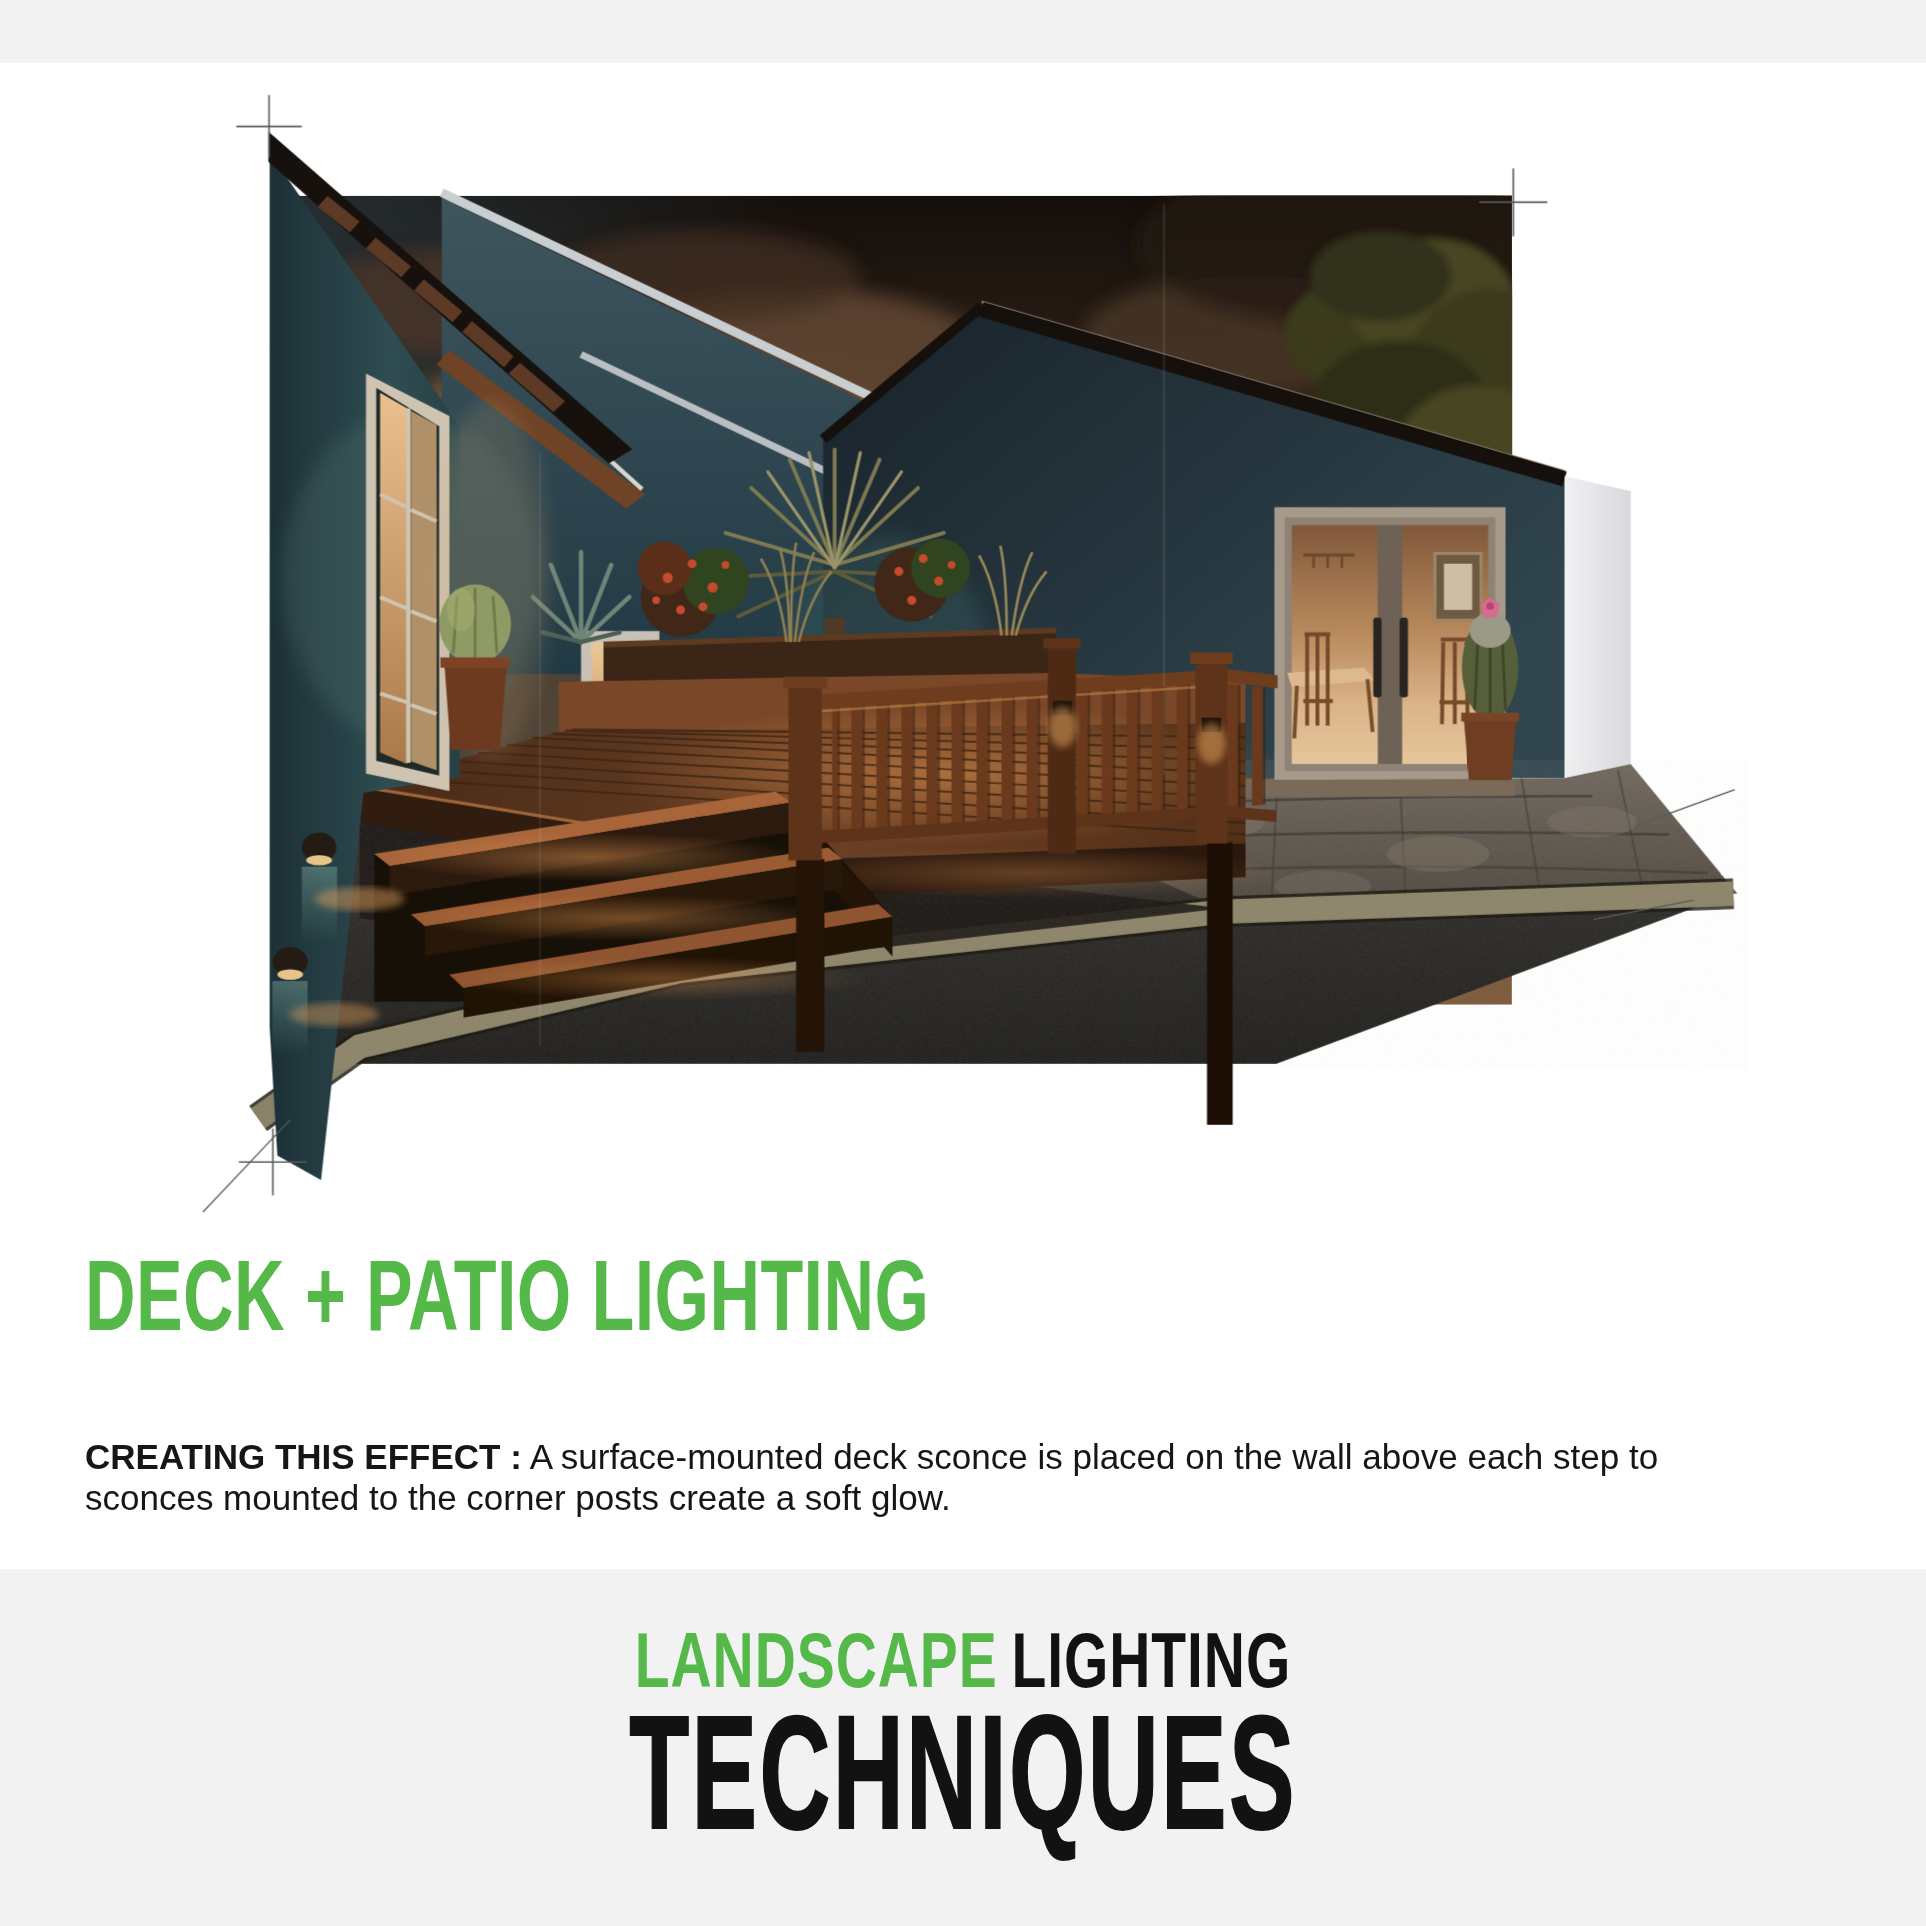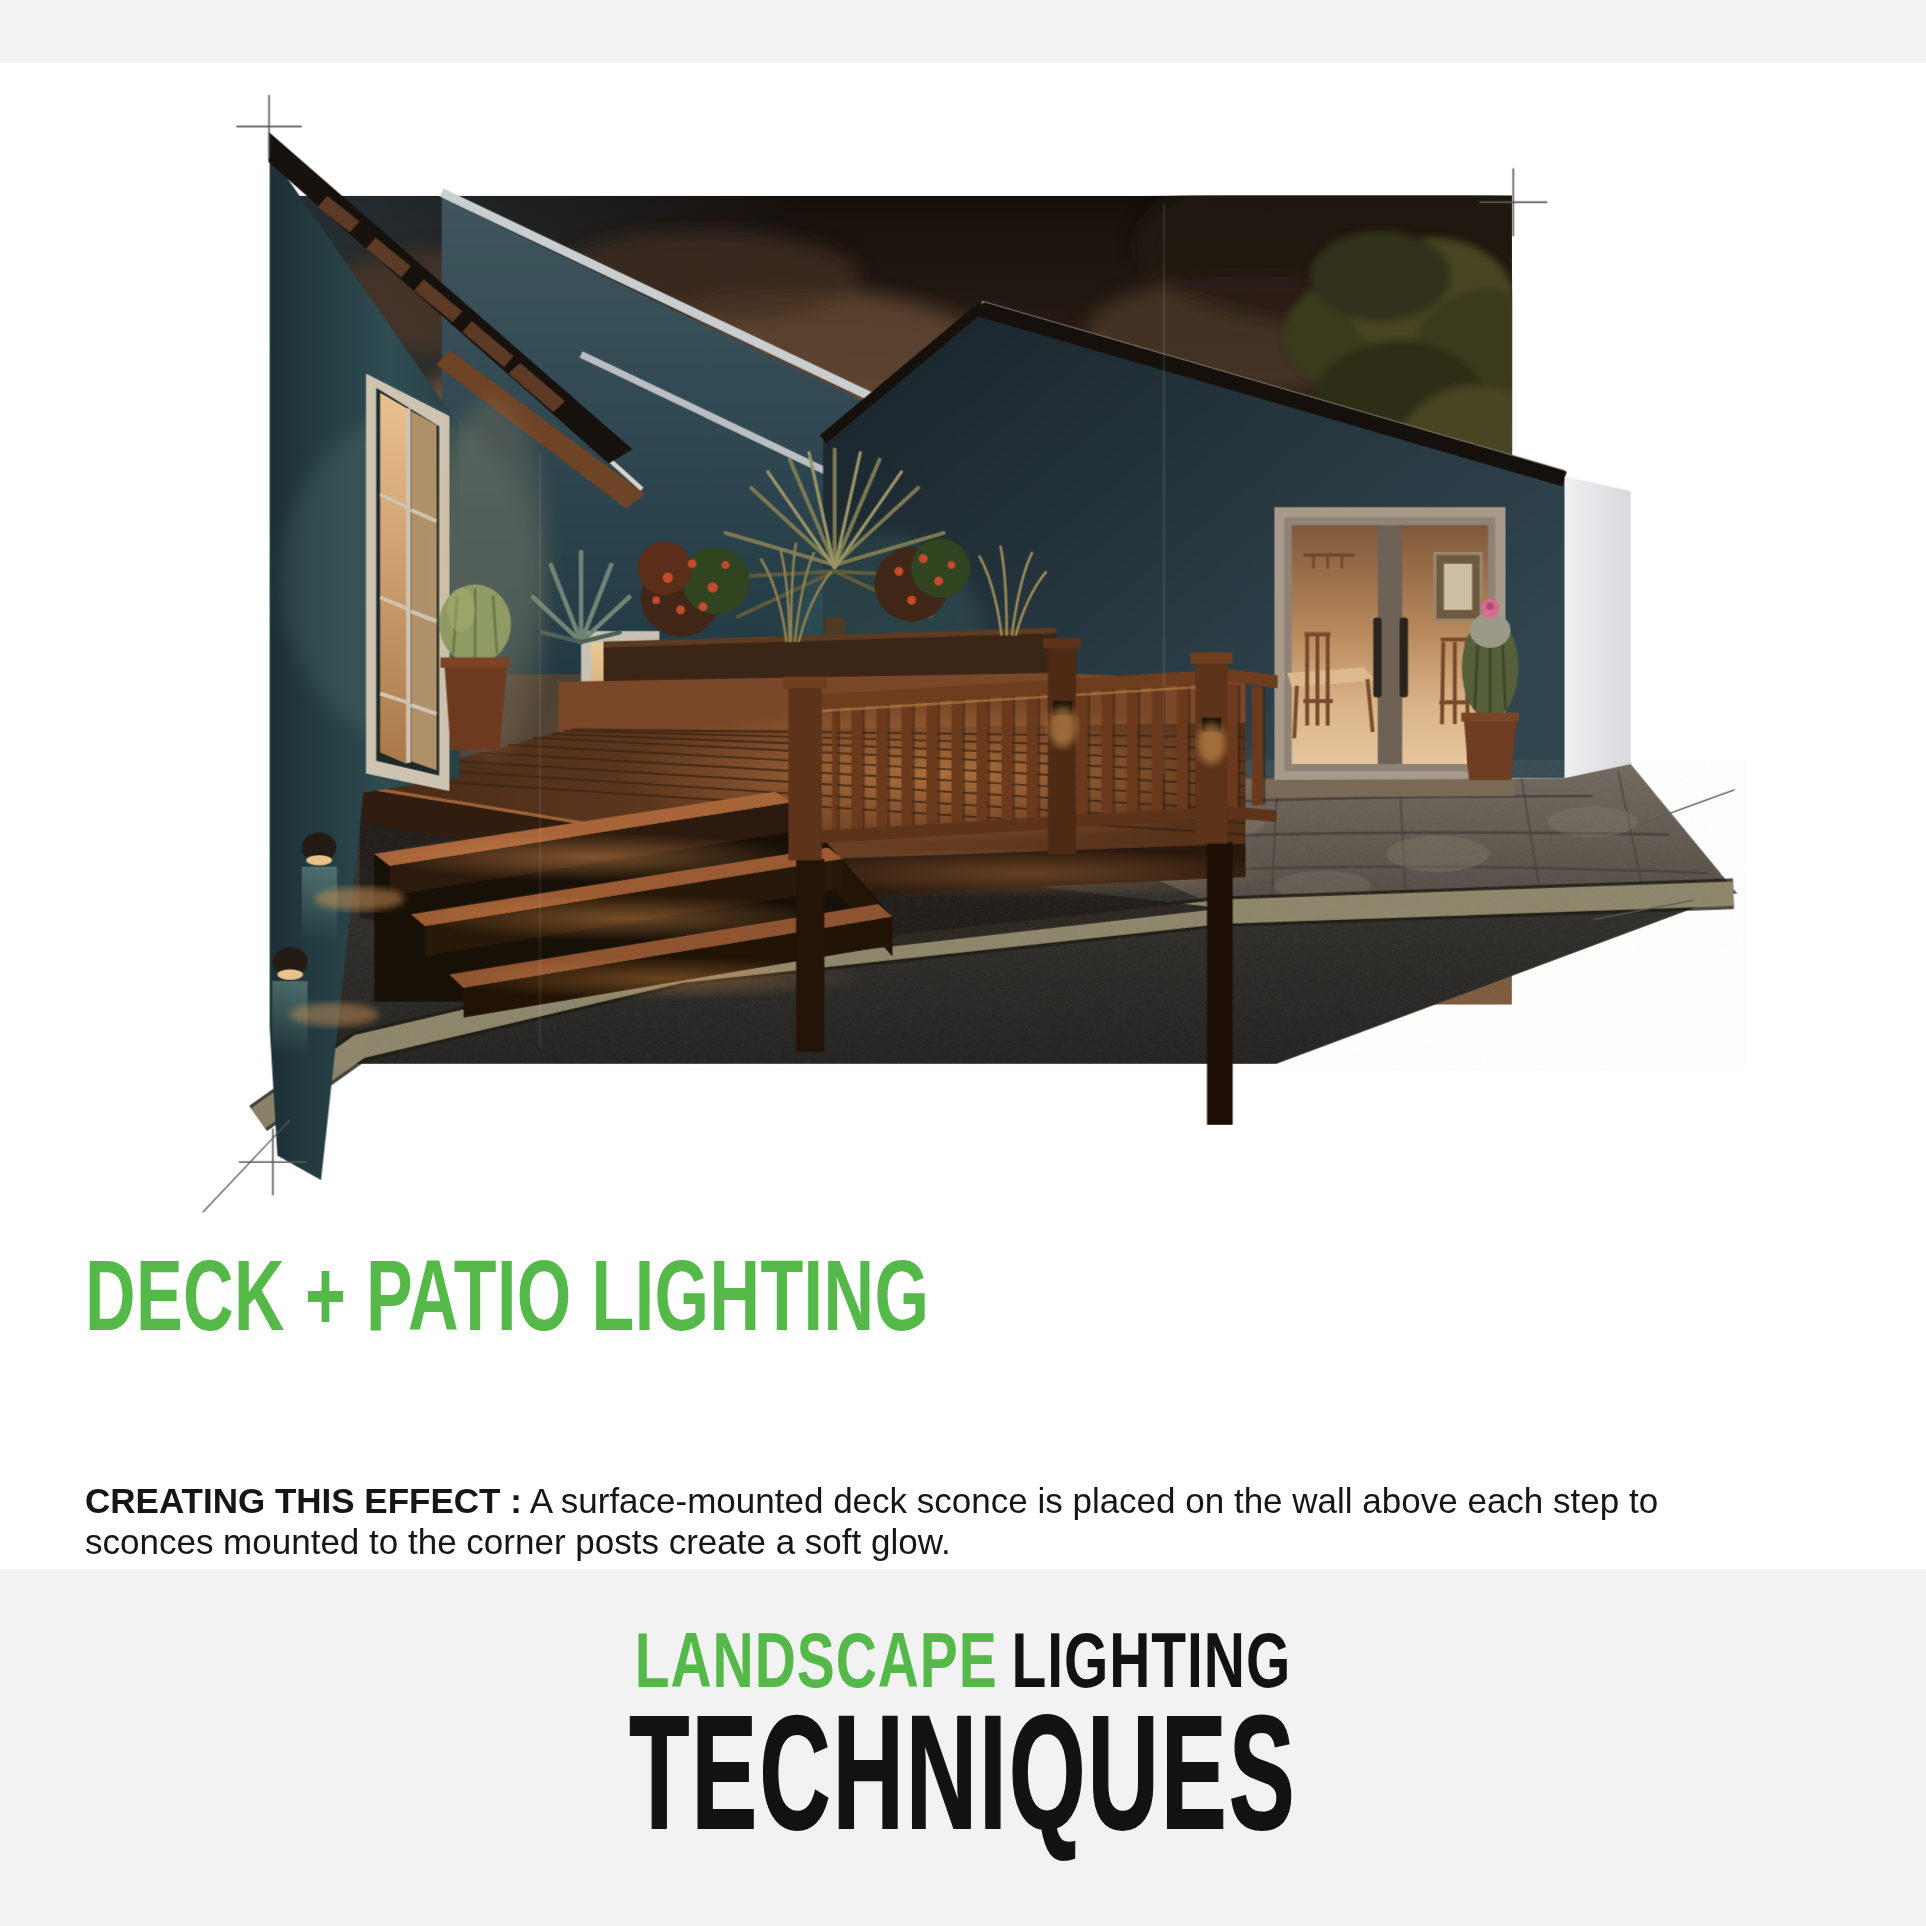--- a/index.html
+++ b/index.html
@@ -9,21 +9,21 @@
   .strip.top{top:0;height:63px;background:var(--strip,#f2f2f3);}
   .strip.bottom{top:1569px;height:357px;background:var(--strip,#f2f2f3);}
   .illo{position:absolute;left:0;top:0;}
   .title{position:absolute;left:85px;top:1178px;font-size:100px;font-weight:700;line-height:1;
          color:var(--accent,#54b948);transform:scaleX(.70);transform-origin:left top;
          letter-spacing:0.6px;white-space:nowrap;}
   .body-copy{position:absolute;left:85px;color:var(--ink,#161616);font-size:35px;line-height:41px;
              white-space:nowrap;}
   .body-copy .ln{white-space:nowrap;}
   .p1{top:1296px;}
-  .p2{top:1480px;}
+  .p2{top:1436px;}
   .bold{font-weight:700;}
   .f-line1{position:absolute;left:0;top:1621px;width:1926px;text-align:center;font-size:78px;
            font-weight:700;line-height:1;transform:scaleX(.73);transform-origin:center top;
            letter-spacing:1.3px;white-space:nowrap;}
   .f-line1 .green{color:var(--accent,#54b948);}
   .f-line1 .dark{color:var(--ink2,#121212);margin-left:19px;}
   .f-line2{position:absolute;left:0;top:1692px;width:1926px;text-align:center;font-size:161px;
            font-weight:700;line-height:1;color:var(--ink2,#121212);transform:scaleX(.61);
            transform-origin:center top;letter-spacing:3.9px;white-space:nowrap;
            -webkit-text-stroke:1.9px var(--ink2,#121212);}

